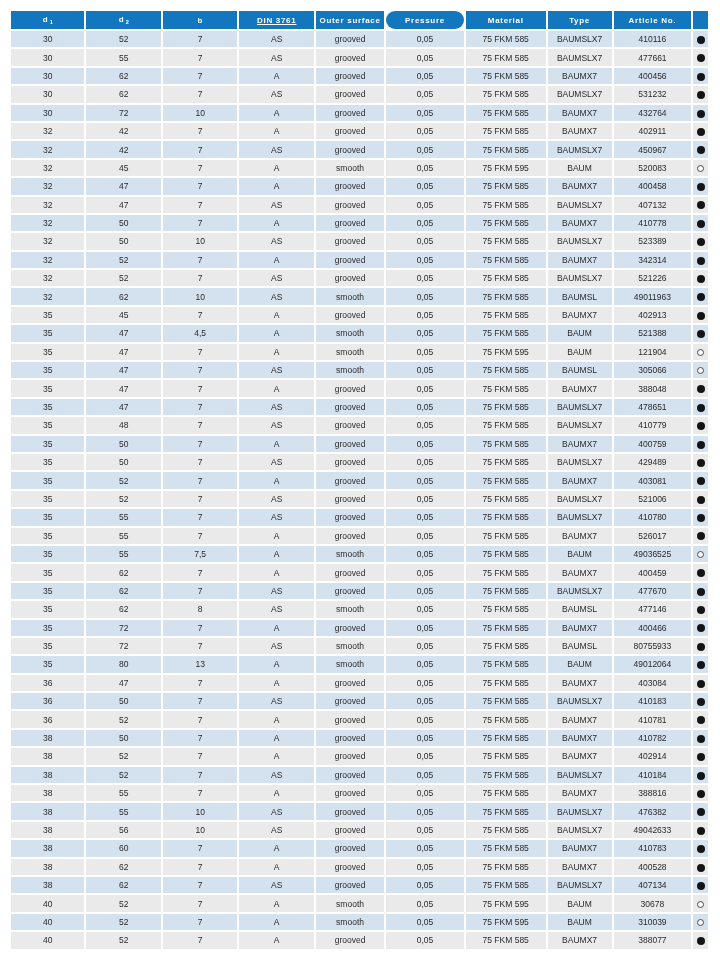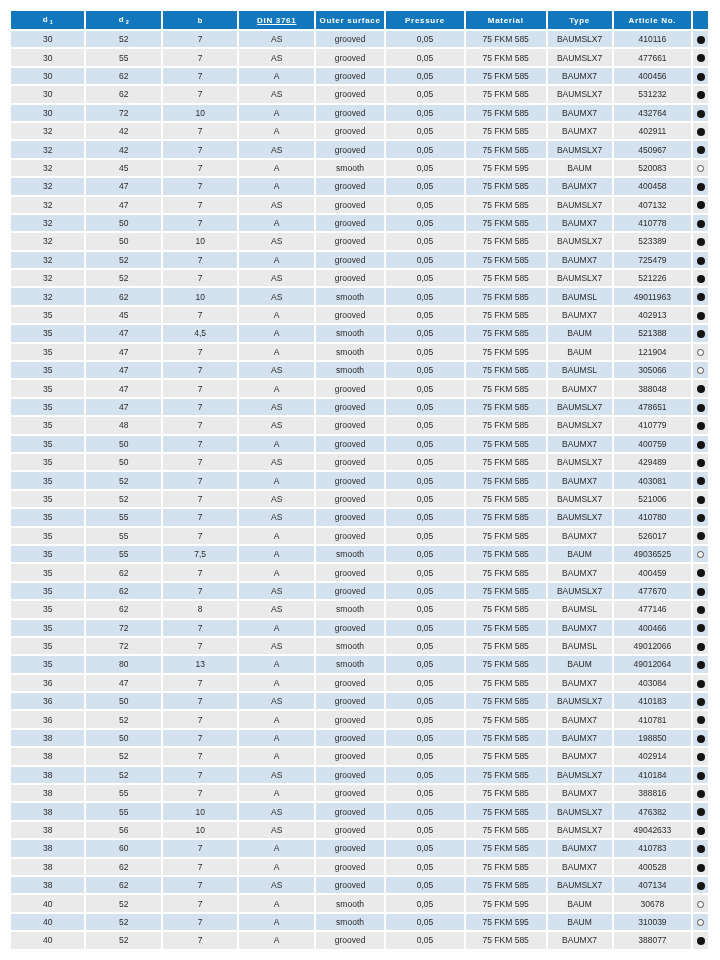--- a/index.html
+++ b/index.html
@@ -51,21 +51,21 @@
     overflow: hidden;
   }
   tr.alt-blue td { background: var(--row-blue); }
   tr.alt-gray td { background: var(--row-gray); }
   
   th.col-0 { width: 70px; }
   th.col-1 { width: 71px; }
   th.col-2 { width: 71px; }
   th.col-3 { width: 71px; text-decoration: underline; }
   th.col-4 { width: 65px; }
-  th.col-5 { width: 74px; }
+  th.col-5 { width: 74px; border-radius: 9px; }
   th.col-6 { width: 76px; margin-top: 7px; }
   th.col-7 { width: 61px; }
   th.col-8 { width: 74px; }
   th.col-9 { width: 14px; }
   th sub {
     font-size: 5.5px;
     letter-spacing: 0;
     margin-left: 1.5px;
     vertical-align: -2px;
   }
@@ -248,21 +248,21 @@
         </tr>
         <tr class="alt-blue">
           <td>32</td>
           <td>52</td>
           <td>7</td>
           <td>A</td>
           <td>grooved</td>
           <td>0,05</td>
           <td>75 FKM 585</td>
           <td>BAUMX7</td>
-          <td>725479</td>
+          <td>342314</td>
           <td><span class="dot filled"></span></td>
         </tr>
         <tr class="alt-gray">
           <td>32</td>
           <td>52</td>
           <td>7</td>
           <td>AS</td>
           <td>grooved</td>
           <td>0,05</td>
           <td>75 FKM 585</td>
@@ -500,21 +500,21 @@
         </tr>
         <tr class="alt-gray">
           <td>35</td>
           <td>72</td>
           <td>7</td>
           <td>AS</td>
           <td>smooth</td>
           <td>0,05</td>
           <td>75 FKM 585</td>
           <td>BAUMSL</td>
-          <td>49012066</td>
+          <td>80755933</td>
           <td><span class="dot filled"></span></td>
         </tr>
         <tr class="alt-blue">
           <td>35</td>
           <td>80</td>
           <td>13</td>
           <td>A</td>
           <td>smooth</td>
           <td>0,05</td>
           <td>75 FKM 585</td>
@@ -560,21 +560,21 @@
         </tr>
         <tr class="alt-blue">
           <td>38</td>
           <td>50</td>
           <td>7</td>
           <td>A</td>
           <td>grooved</td>
           <td>0,05</td>
           <td>75 FKM 585</td>
           <td>BAUMX7</td>
-          <td>198850</td>
+          <td>410782</td>
           <td><span class="dot filled"></span></td>
         </tr>
         <tr class="alt-gray">
           <td>38</td>
           <td>52</td>
           <td>7</td>
           <td>A</td>
           <td>grooved</td>
           <td>0,05</td>
           <td>75 FKM 585</td>

